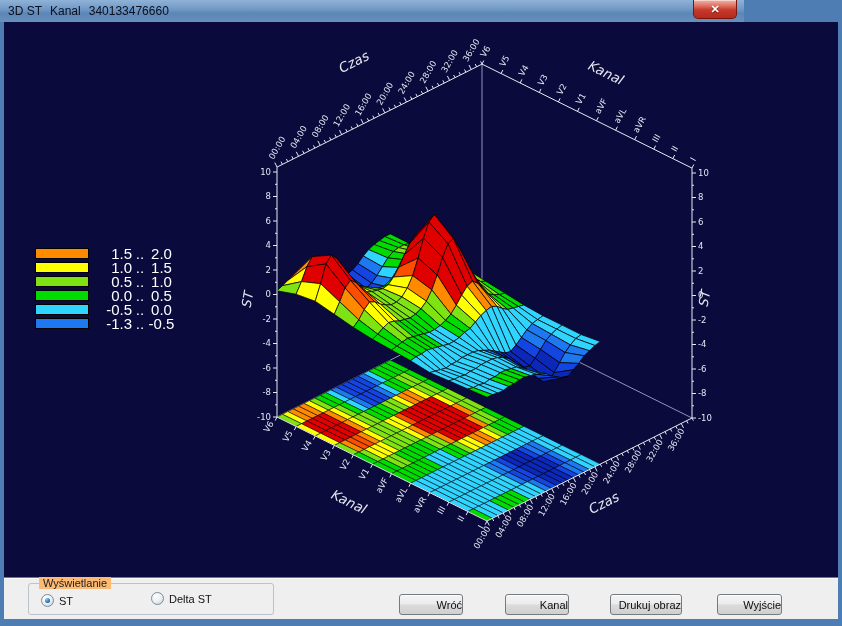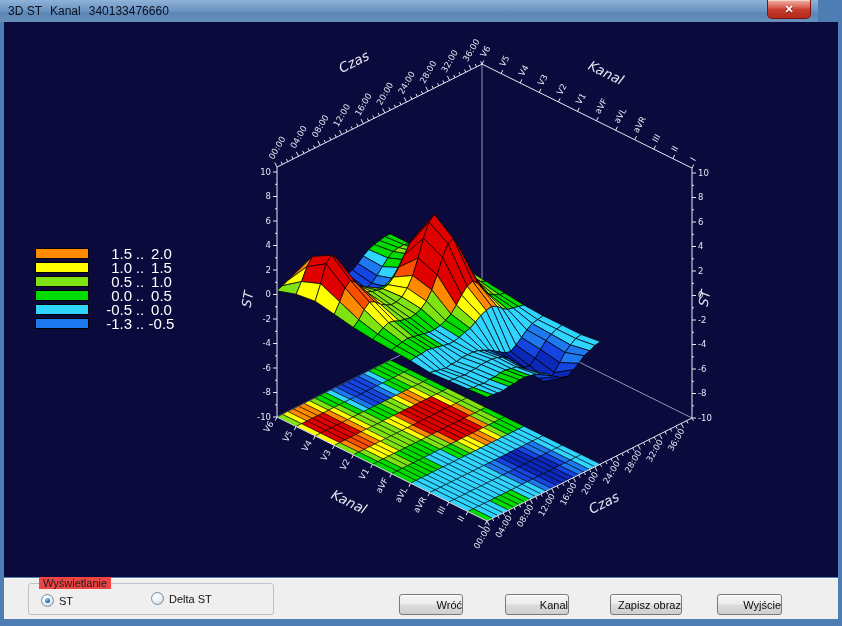--- a/index.html
+++ b/index.html
@@ -5,21 +5,21 @@
   html,body{margin:0;padding:0;background:#555;}
   *{box-sizing:border-box;}
   .window{
     position:relative;width:842px;height:626px;
     font-family:"Liberation Sans",sans-serif;
     background:#4d7db2;
     outline:1px solid #24416b;
     overflow:hidden;
   }
   .titlebar{
-    position:absolute;left:0;top:0;width:818px;height:22px;
+    position:absolute;left:0;top:0;width:744px;height:22px;
     background:linear-gradient(180deg,#8fb2d8 0%,#6f97c4 45%,#5c86b5 60%,#6890bc 100%);
     display:flex;align-items:center;
     color:#0a0f1e;font-size:12px;
   }
   .titlebar .tpart{margin-left:8px;white-space:pre;}
   .close-btn{
     position:absolute;right:7px;top:0;width:44px;height:19px;
     border:1px solid #7c140e;border-top:none;border-radius:0 0 5px 5px;
     background:linear-gradient(180deg,#f0b5a8 0%,#dd6a5c 35%,#c6392b 55%,#b52a1e 100%);
     color:#fff;font-size:11px;font-weight:bold;text-align:center;line-height:18px;
@@ -43,21 +43,21 @@
   .bottom-panel{
     position:absolute;left:4px;top:578px;width:834px;height:41px;
     background:#efefef;border-top:1px solid #fafafa;
     font-size:11px;color:#111;
   }
   .groupbox{
     position:absolute;left:24px;top:4px;width:246px;height:32px;
     border:1px solid #b9c3ca;border-radius:3px;
   }
   .groupbox-label{
-    position:absolute;left:10px;top:-7px;background:#ef4444;padding:0 4px;color:#1c1c1c;
+    position:absolute;left:10px;top:-7px;background:#fdba74;padding:0 4px;color:#1c1c1c;
   }
   .radio-item{position:absolute;display:flex;align-items:center;cursor:pointer;}
   .radio-item.r1{left:12px;top:10px;}
   .radio-item.r2{left:122px;top:8px;}
   .radio{
     position:relative;width:13px;height:13px;border-radius:50%;
     border:1px solid #7d8d99;
     background:radial-gradient(circle at 35% 30%,#ffffff,#e8eef2 55%,#b9c6cf);
   }
   .radio.sel::after{
@@ -817,17 +817,17 @@
         <span class="radio sel"></span>
         <span class="radio-text">ST</span>
       </div>
       <div class="radio-item r2">
         <span class="radio"></span>
         <span class="radio-text">Delta ST</span>
       </div>
     </div>
     <button class="btn btn-wroc">Wróć</button>
     <button class="btn btn-drukuj">Kanal</button>
-    <button class="btn btn-zapisz">Zapisz obraz</button>
+    <button class="btn btn-zapisz">Drukuj obraz</button>
     <button class="btn btn-wyjscie">Wyjście</button>
   </div>
 
 </div>
 
 </body></html>

